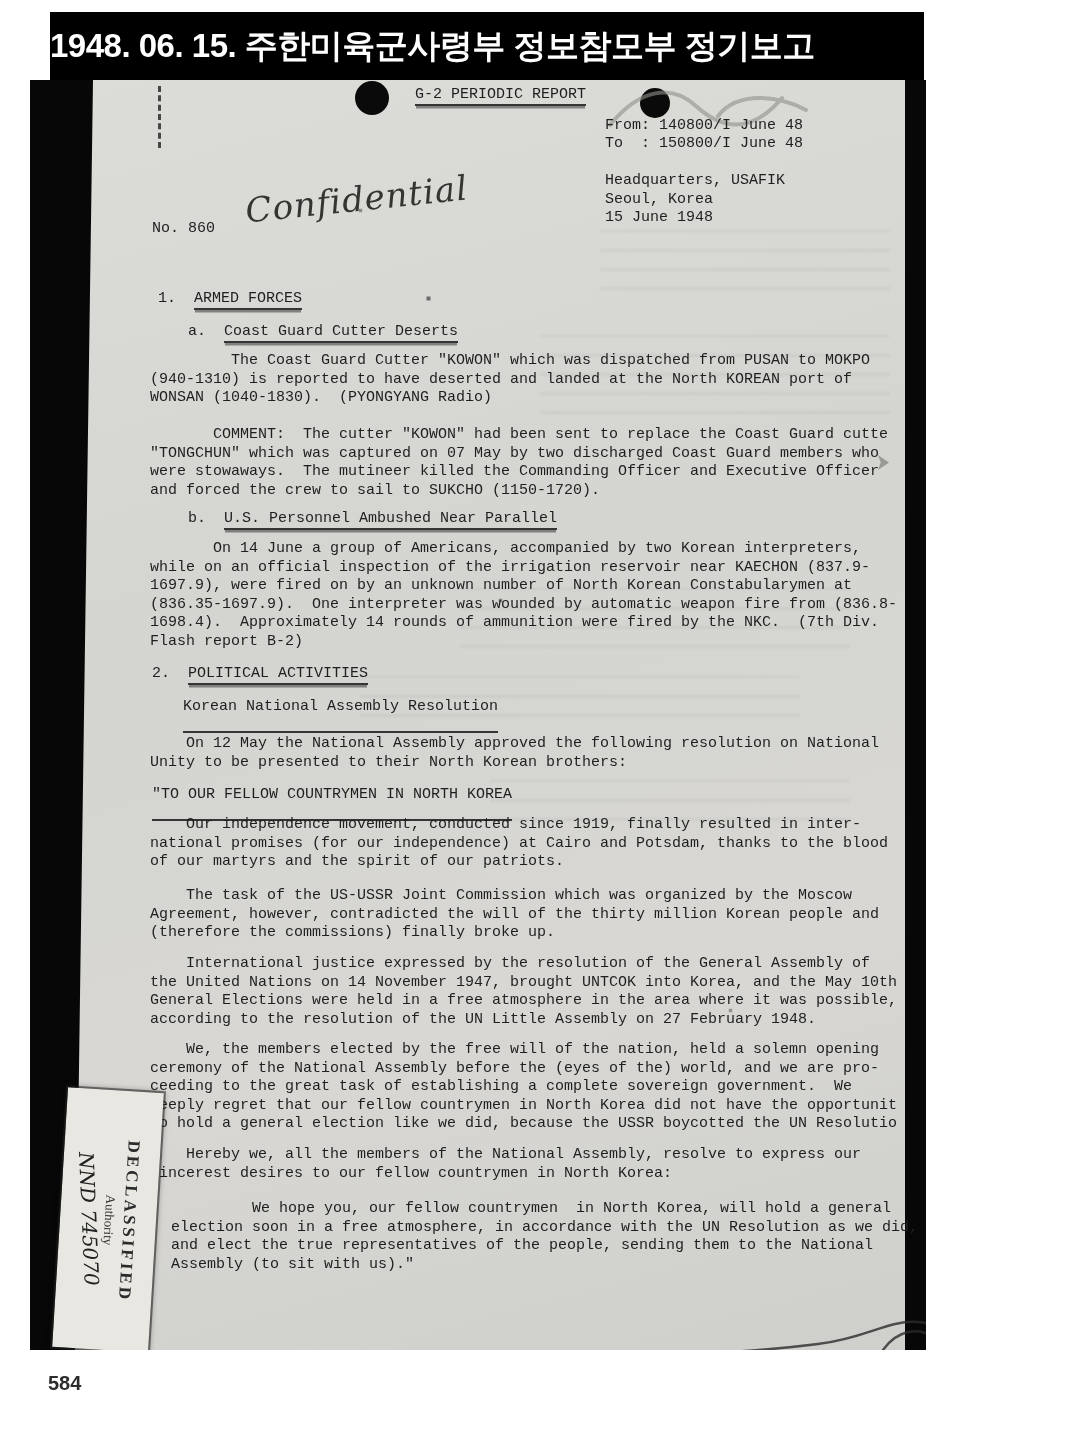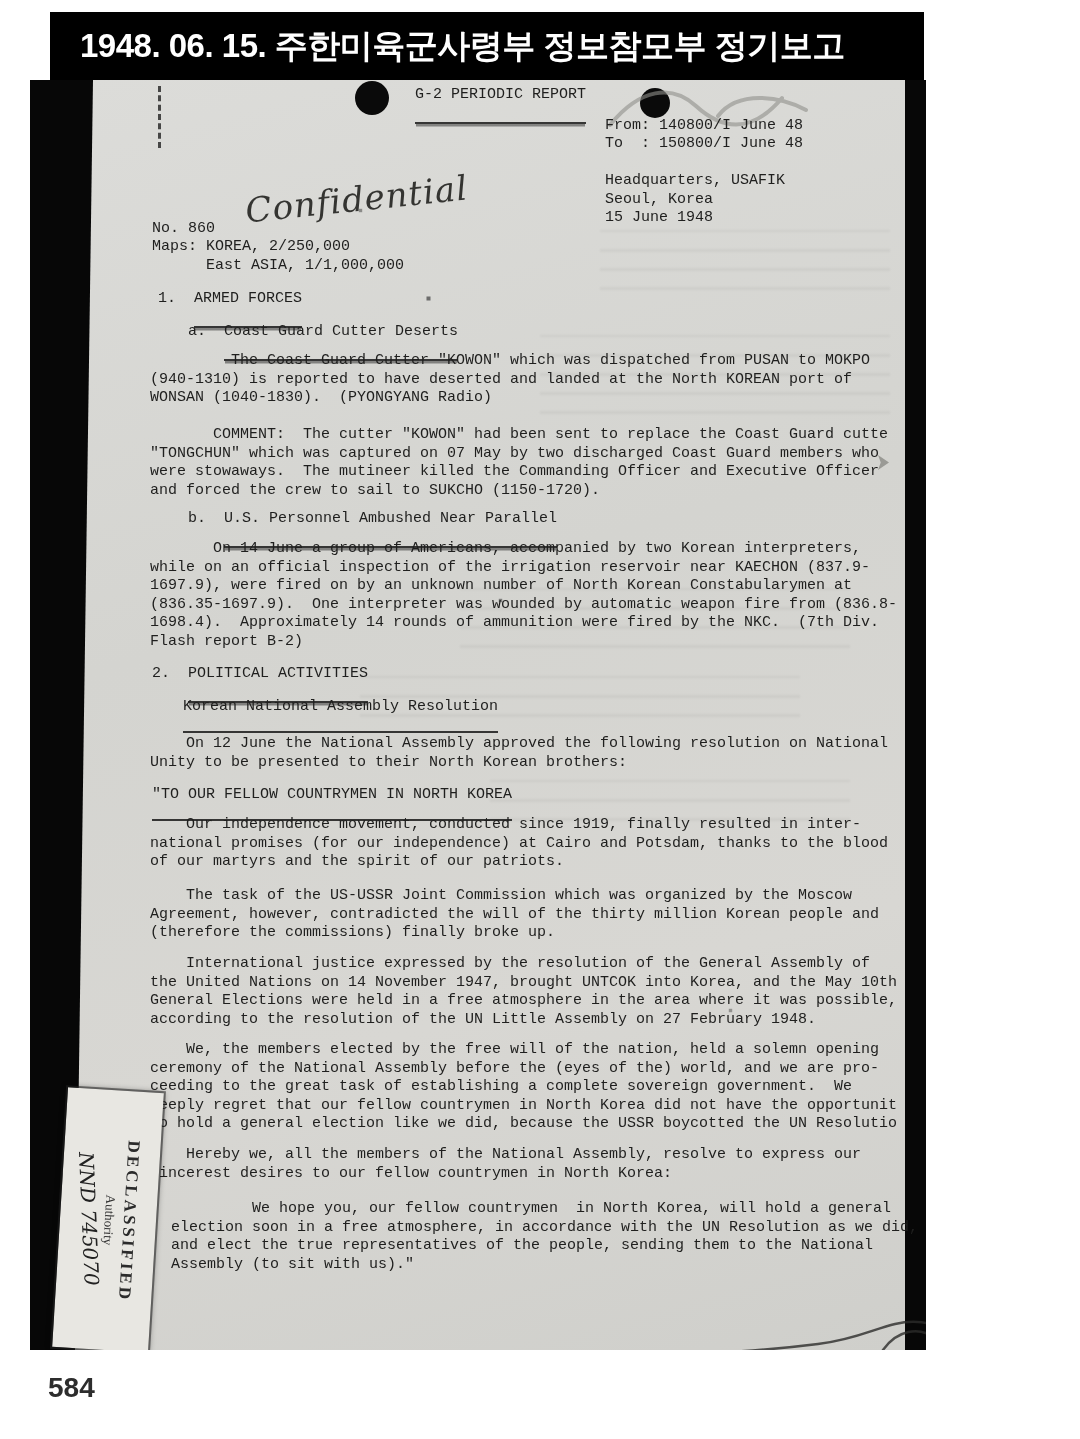--- a/index.html
+++ b/index.html
@@ -7,41 +7,41 @@
     width:1080px;height:1439px;position:relative;background:#ffffff;
     font-family:"Liberation Sans","DejaVu Sans",sans-serif;overflow:hidden;
   }
   
   .kbar{
     position:absolute;left:50px;top:12px;width:874px;height:68px;
     background:#000;display:flex;align-items:center;
   }
   .kbar-title{
     color:#fff;font-size:33px;font-weight:bold;letter-spacing:-0.5px;
-    padding-left:30px;white-space:nowrap;
+    white-space:nowrap;
   }
   
   .scan{
     position:absolute;left:30px;top:80px;width:896px;height:1270px;
     background:#070707;overflow:hidden;
   }
   .paper{
     position:absolute;left:45px;top:0;width:830px;height:1270px;
     background:linear-gradient(165deg,#dcdcd9 0%,#d4d4d0 40%,#d8d7d3 70%,#cfcfcb 100%);
     clip-path:polygon(18px 0,100% 0,100% 100%,0 100%);
   }
   .mono{
     position:absolute;margin:0;white-space:pre;
     font-family:"Liberation Mono","DejaVu Sans Mono",monospace;
     font-size:15px;line-height:18.5px;color:#1f1f1e;
   }
   .hrow{position:absolute;display:flex;gap:18px;}
   .hrow .mono{position:static;}
   .u{border-bottom:2px solid rgba(25,25,25,.85);padding-bottom:16px;margin-top:6px;}
-  .u2{border-bottom:2px solid rgba(25,25,25,.85);padding-bottom:19px;
+  .u2{border-bottom:2px solid rgba(25,25,25,.85);padding-bottom:1px;
       box-shadow:0 3.5px 0 -1px rgba(25,25,25,.45);}
   
   .hole{position:absolute;background:#0a0a0a;border-radius:50%;}
   .hole1{left:325px;top:1px;width:34px;height:34px;}
   .hole2{left:610px;top:8px;width:30px;height:30px;}
   
   .confidential{
     position:absolute;left:215px;top:99px;
     font-family:"DejaVu Serif",serif;font-style:italic;font-size:34px;
     color:rgba(28,28,26,.88);transform:rotate(-6deg);letter-spacing:1px;
@@ -73,21 +73,21 @@
                470px 520px 0 1.2px rgba(20,20,20,.45),
                330px 130px 0 1.2px rgba(20,20,20,.4),
                700px 930px 0 1.2px rgba(20,20,20,.35);}
   .arrowmark{position:absolute;left:848px;top:375px;width:11px;height:15px;
     background:#9a9a95;clip-path:polygon(0 0,100% 50%,0 100%,25% 50%);}
   .smudge{position:absolute;
     background:repeating-linear-gradient(180deg,rgba(60,60,58,.55) 0 2.5px,transparent 2.5px 19px);
     opacity:.11;filter:blur(1.2px);}
   
   .bfoot{position:absolute;left:48px;top:1372px;display:flex;align-items:baseline;gap:16px;}
-  .pagenum{font-size:28px;font-weight:bold;color:#2d2d2d;}
+  .pagenum{font-size:20px;font-weight:bold;color:#2d2d2d;}
   .booktitle{font-size:21px;color:#3a3a3a;letter-spacing:-0.5px;}
 </style>
 </head>
 <body>
 
 <header class="kbar">
   <div class="kbar-title">1948. 06. 15. 주한미육군사령부 정보참모부 정기보고</div>
 </header>
 
 <div class="scan">
@@ -113,22 +113,20 @@
 
   <pre class="mono" style="left:575px;top:37px;">From: 140800/I June 48</pre>
   <pre class="mono" style="left:575px;top:55px;">To  : 150800/I June 48</pre>
   <pre class="mono" style="left:575px;top:92px;">Headquarters, USAFIK
 Seoul, Korea
 15 June 1948</pre>
 
   <div class="confidential">Confidential</div>
 
   <pre class="mono" style="left:122px;top:140px;">No. 860</pre>
-  <pre class="mono" style="left:122px;top:158px;">Maps: KOREA, 2/250,000
-      East ASIA, 1/1,000,000</pre>
 
   <div class="hrow" style="left:128px;top:210px;">
     <pre class="mono">1.</pre>
     <pre class="mono"><span class="u2">ARMED FORCES</span></pre>
   </div>
 
   <div class="hrow" style="left:158px;top:243px;">
     <pre class="mono">a.</pre>
     <pre class="mono"><span class="u2">Coast Guard Cutter Deserts</span></pre>
   </div>
@@ -153,21 +151,21 @@
 1698.4).  Approximately 14 rounds of ammunition were fired by the NKC.  (7th Div.
 Flash report B-2)</pre>
 
   <div class="hrow" style="left:122px;top:585px;">
     <pre class="mono">2.</pre>
     <pre class="mono"><span class="u2">POLITICAL ACTIVITIES</span></pre>
   </div>
 
   <pre class="mono" style="left:153px;top:618px;"><span class="u">Korean National Assembly Resolution</span></pre>
 
-  <pre class="mono" style="left:120px;top:655px;">    On 12 June the National Assembly approved the following resolution on National
+  <pre class="mono" style="left:120px;top:655px;">    On 12 May the National Assembly approved the following resolution on National
 Unity to be presented to their North Korean brothers:</pre>
 
   <pre class="mono" style="left:122px;top:706px;"><span class="u">"TO OUR FELLOW COUNTRYMEN IN NORTH KOREA</span></pre>
 
   <pre class="mono" style="left:120px;top:736px;">    Our independence movement, conducted since 1919, finally resulted in inter-
 national promises (for our independence) at Cairo and Potsdam, thanks to the blood
 of our martyrs and the spirit of our patriots.</pre>
   <pre class="mono" style="left:120px;top:807px;">    The task of the US-USSR Joint Commission which was organized by the Moscow
 Agreement, however, contradicted the will of the thirty million Korean people and
 (therefore the commissions) finally broke up.</pre>

